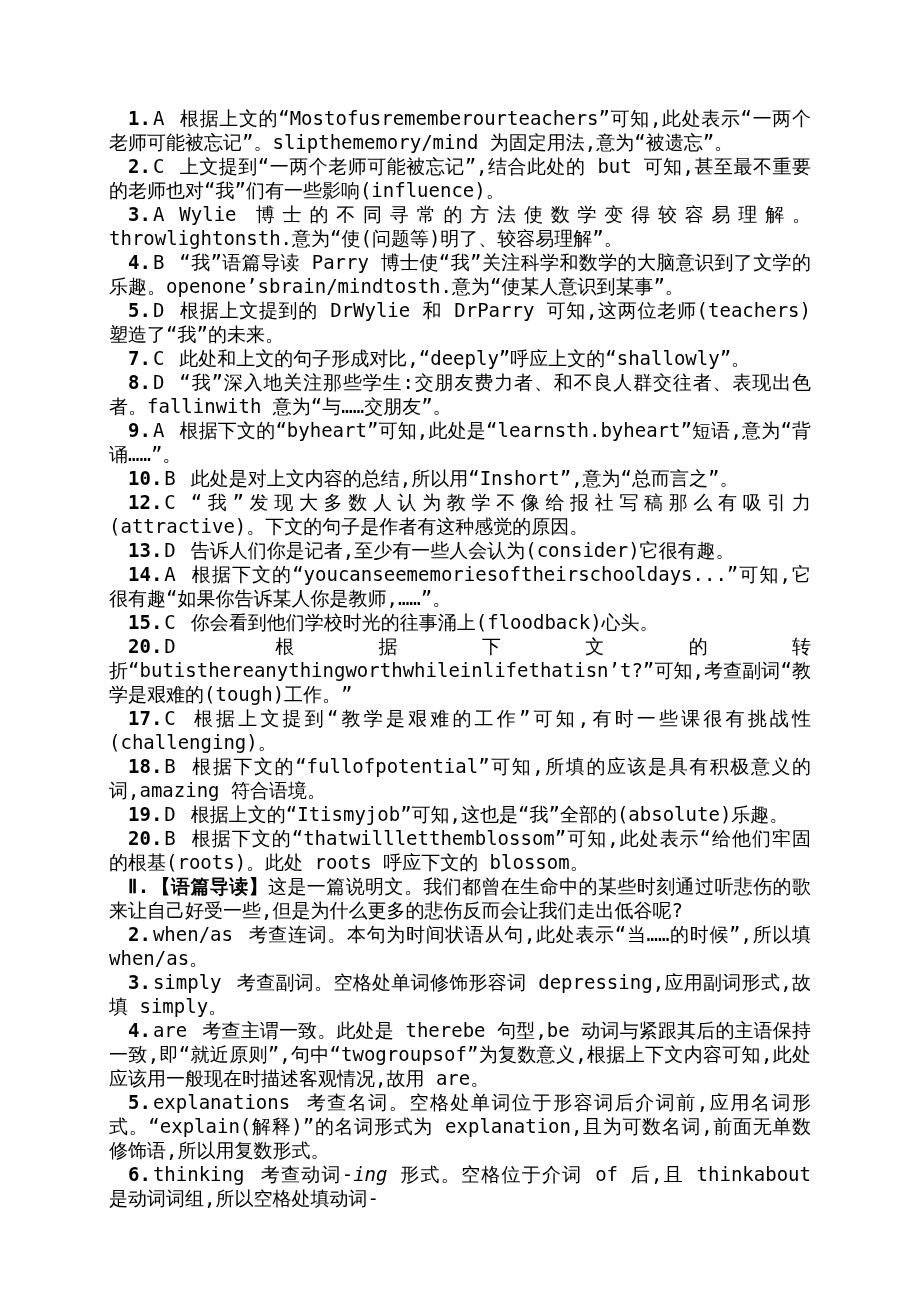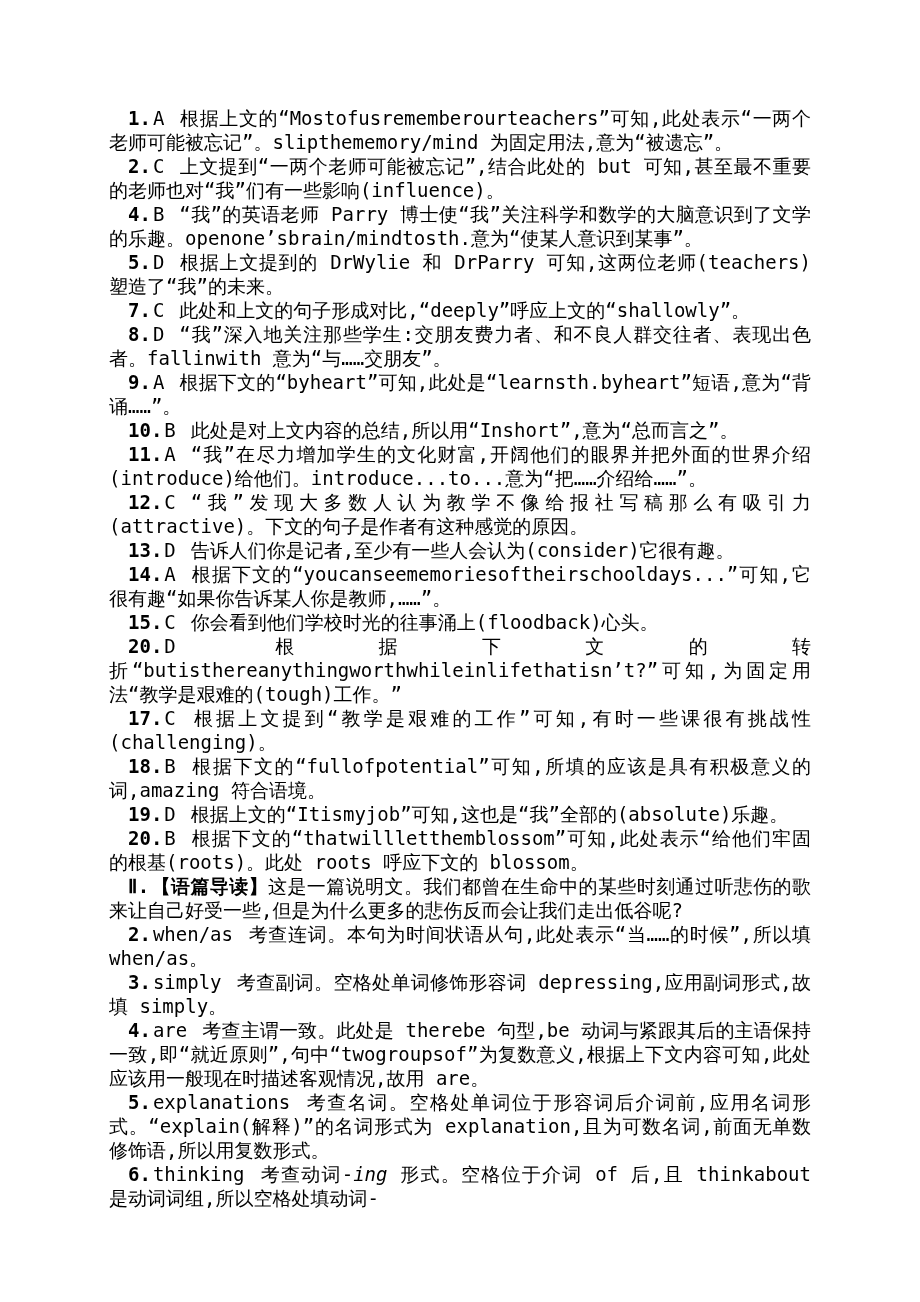--- a/index.html
+++ b/index.html
@@ -53,45 +53,45 @@
 </style>
 </head>
 <body>
 
 <div class="page">
   <div class="text-block" id="paragraphs">
   <p class="para"><span class="num">1.</span><span class="ans">A</span><span class="body-text"><span>根据上文的“Mostofusrememberourteachers”可知,此处表示“一两个老师可能被忘记”。slipthememory/mind 为固定用法,意为“被遗忘”。</span></span></p>
 
   <p class="para"><span class="num">2.</span><span class="ans">C</span><span class="body-text"><span>上文提到“一两个老师可能被忘记”,结合此处的 but 可知,甚至最不重要的老师也对“我”们有一些影响(influence)。</span></span></p>
 
+  <p class="para"><span class="num">3.</span><span class="ans">A</span><span class="body-text"><span>Wylie 博士的不同寻常的方法使数学变得较容易理解。throwlightonsth.意为“使(问题等)明了、较容易理解”。</span></span></p>
 
-  <p class="para"><span class="num">4.</span><span class="ans">B</span><span class="body-text"><span>“我”的英语老师 Parry 博士使“我”关注科学和数学的大脑意识到了文学的乐趣。openone’sbrain/mindtosth.意为“使某人意识到某事”。</span></span></p>
+  <p class="para"><span class="num">4.</span><span class="ans">B</span><span class="body-text"><span>“我”语篇导读 Parry 博士使“我”关注科学和数学的大脑意识到了文学的乐趣。openone’sbrain/mindtosth.意为“使某人意识到某事”。</span></span></p>
 
   <p class="para"><span class="num">5.</span><span class="ans">D</span><span class="body-text"><span>根据上文提到的 DrWylie 和 DrParry 可知,这两位老师(teachers)塑造了“我”的未来。</span></span></p>
 
 
   <p class="para"><span class="num">7.</span><span class="ans">C</span><span class="body-text"><span>此处和上文的句子形成对比,“deeply”呼应上文的“shallowly”。</span></span></p>
 
   <p class="para"><span class="num">8.</span><span class="ans">D</span><span class="body-text"><span>“我”深入地关注那些学生:交朋友费力者、和不良人群交往者、表现出色者。fallinwith 意为“与……交朋友”。</span></span></p>
 
   <p class="para"><span class="num">9.</span><span class="ans">A</span><span class="body-text"><span>根据下文的“byheart”可知,此处是“learnsth.byheart”短语,意为“背诵……”。</span></span></p>
 
   <p class="para"><span class="num">10.</span><span class="ans">B</span><span class="body-text"><span>此处是对上文内容的总结,所以用“Inshort”,意为“总而言之”。</span></span></p>
 
-  <p class="para"><span class="num">11.</span><span class="ans">A</span><span class="body-text"><span>“我”在尽力增加学生的文化财富,开阔他们的眼界并把外面的世界介绍(introduce)给他们。introduce...to...意为“把……介绍给……”。</span></span></p>
 
   <p class="para"><span class="num">12.</span><span class="ans">C</span><span class="body-text"><span>“我”发现大多数人认为教学不像给报社写稿那么有吸引力(attractive)。下文的句子是作者有这种感觉的原因。</span></span></p>
 
   <p class="para"><span class="num">13.</span><span class="ans">D</span><span class="body-text"><span>告诉人们你是记者,至少有一些人会认为(consider)它很有趣。</span></span></p>
 
   <p class="para"><span class="num">14.</span><span class="ans">A</span><span class="body-text"><span>根据下文的“youcanseememoriesoftheirschooldays...”可知,它很有趣“如果你告诉某人你是教师,……”。</span></span></p>
 
   <p class="para"><span class="num">15.</span><span class="ans">C</span><span class="body-text"><span>你会看到他们学校时光的往事涌上(floodback)心头。</span></span></p>
 
-  <p class="para"><span class="num">20.</span><span class="ans">D</span><span class="body-text"><span>根据下文的转折“butisthereanythingworthwhileinlifethatisn’t?”可知,为固定用法“教学是艰难的(tough)工作。”</span></span></p>
+  <p class="para"><span class="num">20.</span><span class="ans">D</span><span class="body-text"><span>根据下文的转折“butisthereanythingworthwhileinlifethatisn’t?”可知,考查副词“教学是艰难的(tough)工作。”</span></span></p>
 
   <p class="para"><span class="num">17.</span><span class="ans">C</span><span class="body-text"><span>根据上文提到“教学是艰难的工作”可知,有时一些课很有挑战性(challenging)。</span></span></p>
 
   <p class="para"><span class="num">18.</span><span class="ans">B</span><span class="body-text"><span>根据下文的“fullofpotential”可知,所填的应该是具有积极意义的词,amazing 符合语境。</span></span></p>
 
   <p class="para"><span class="num">19.</span><span class="ans">D</span><span class="body-text"><span>根据上文的“Itismyjob”可知,这也是“我”全部的(absolute)乐趣。</span></span></p>
 
   <p class="para"><span class="num">20.</span><span class="ans">B</span><span class="body-text"><span>根据下文的“thatwillletthemblossom”可知,此处表示“给他们牢固的根基(roots)。此处 roots 呼应下文的 blossom。</span></span></p>
 
   <p class="para"><span class="num">Ⅱ.</span><span class="lead">【语篇导读】</span><span class="body-text"><span>这是一篇说明文。我们都曾在生命中的某些时刻通过听悲伤的歌来让自己好受一些,但是为什么更多的悲伤反而会让我们走出低谷呢?</span></span></p>

